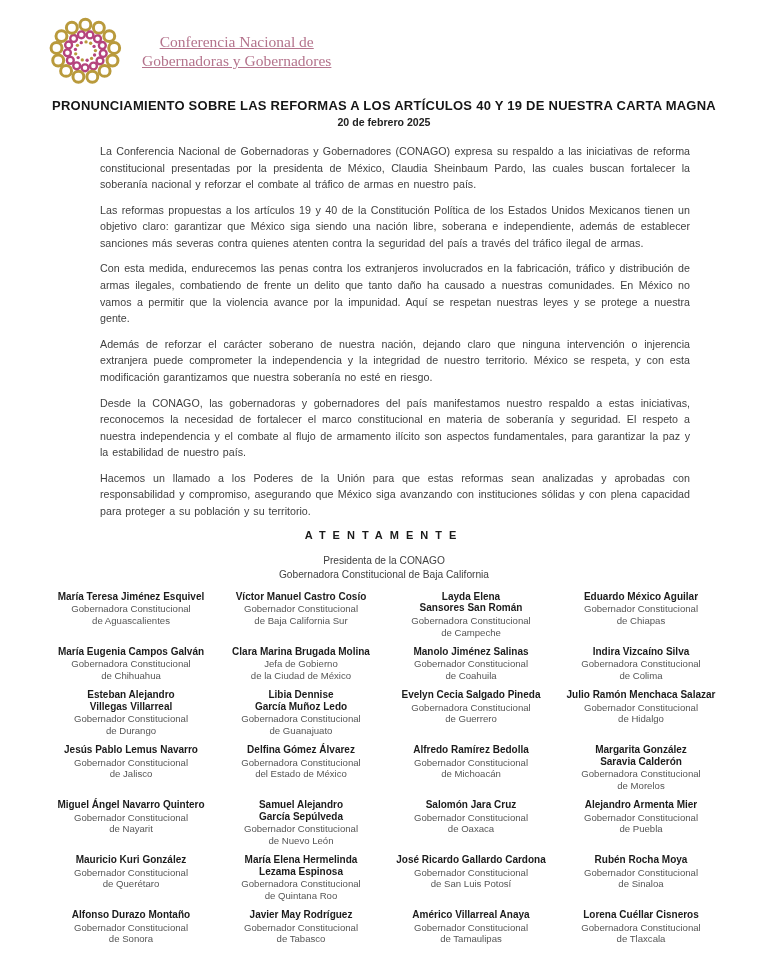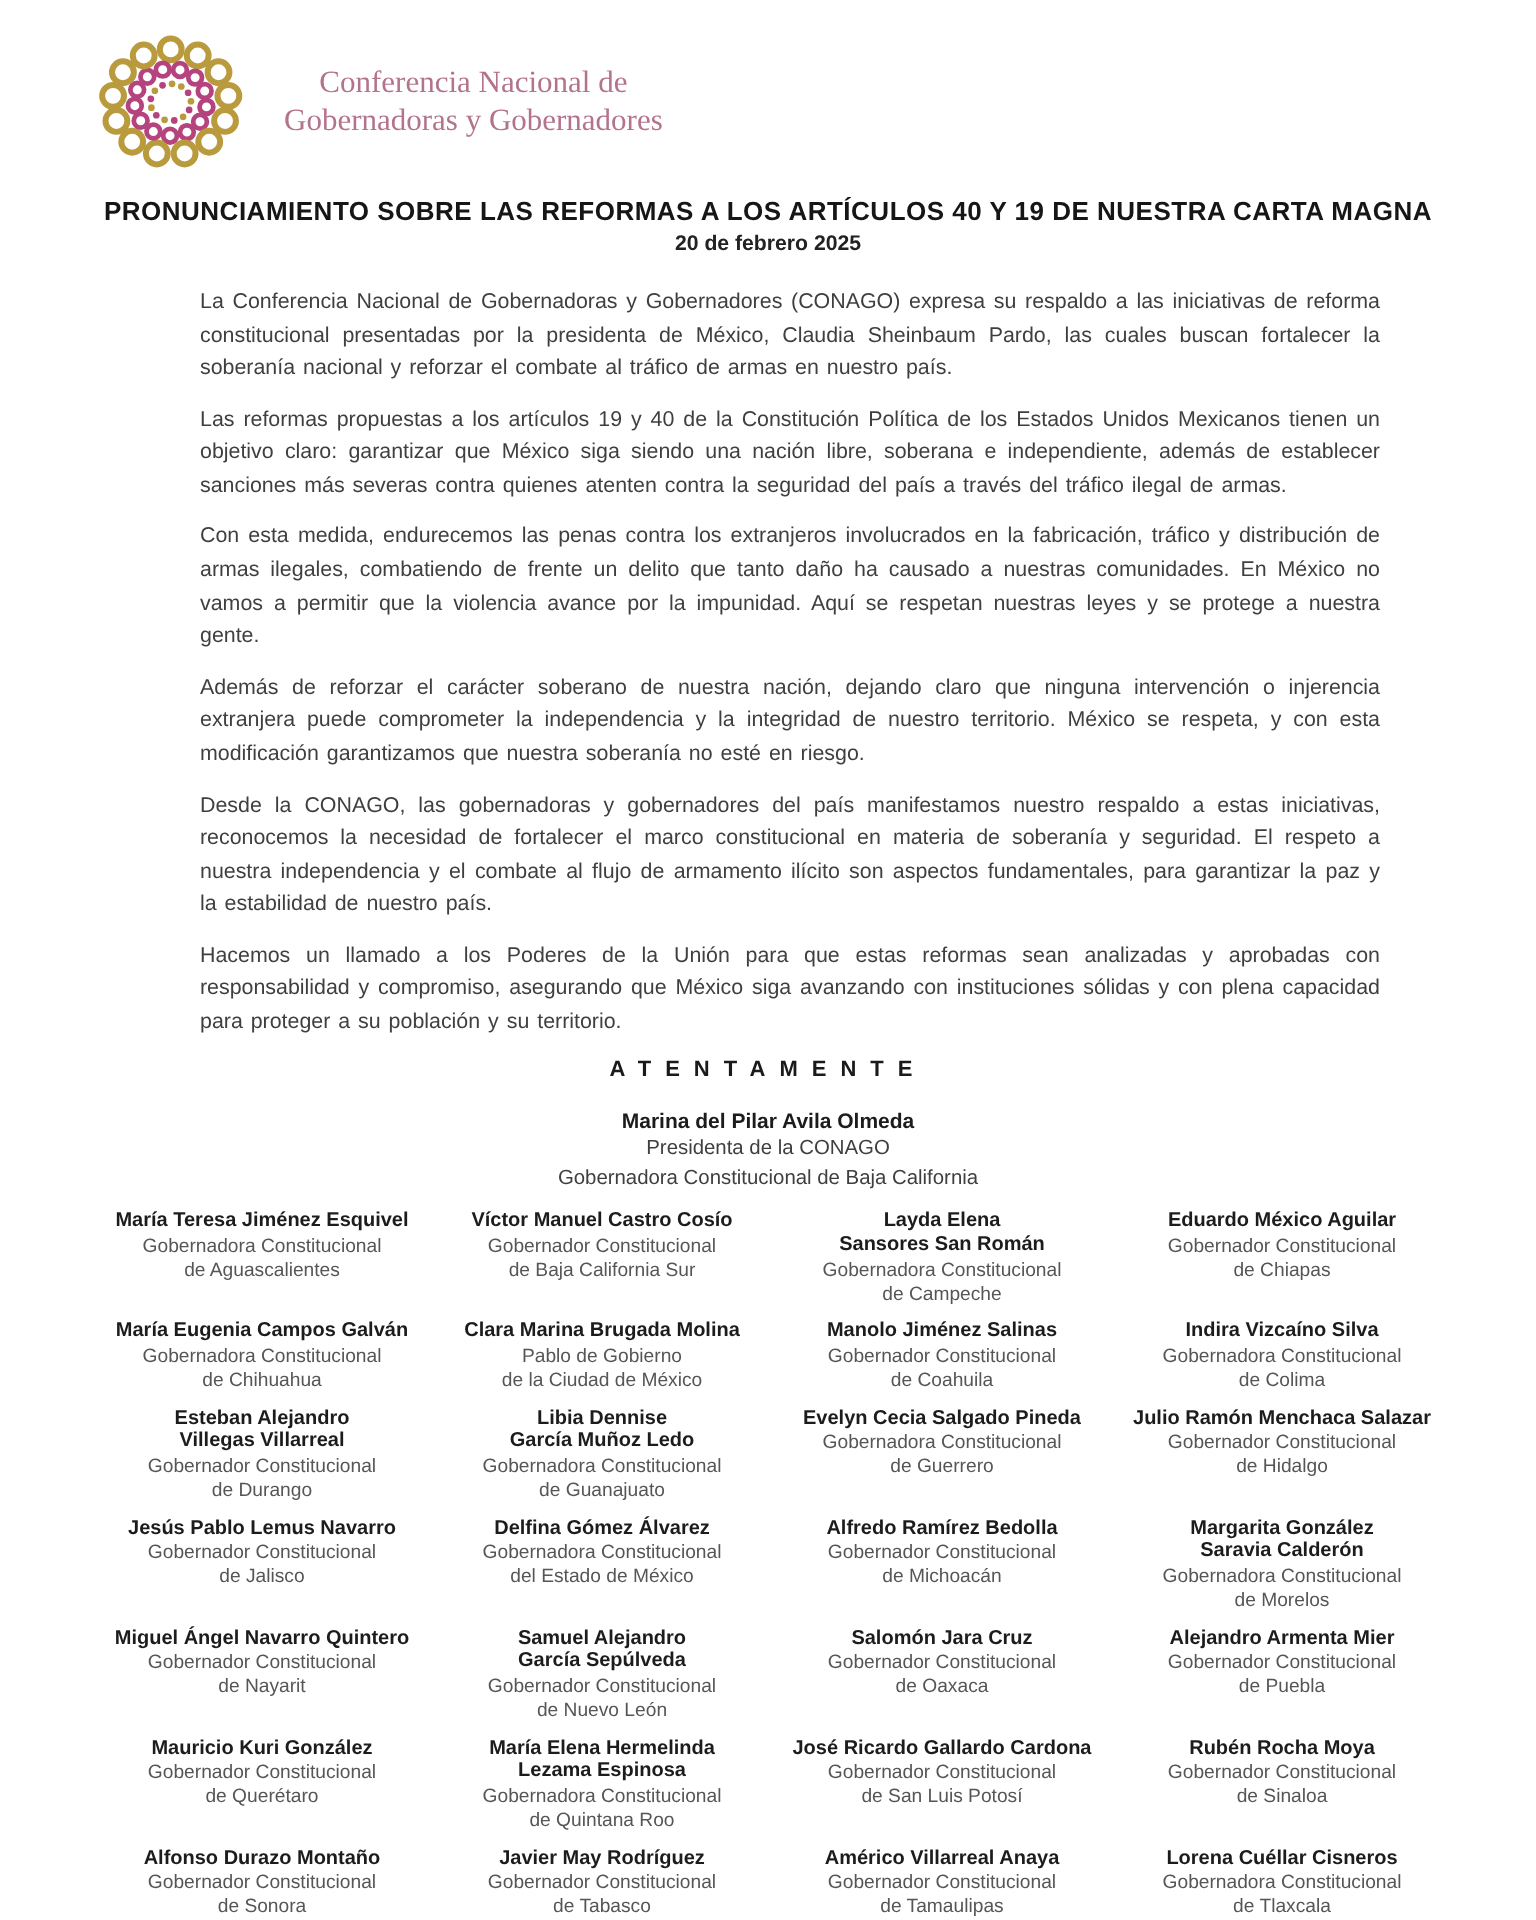--- a/index.html
+++ b/index.html
@@ -19,20 +19,21 @@
     gap: 10px;
     padding: 12px 0 0 44px;
   }
   .logo-mark svg { display: block; }
   .logo-wordmark {
     font-family: "Liberation Serif", serif;
     color: #b4738c;
     font-size: 15.5px;
     line-height: 1.22;
     text-align: center;
+    text-decoration: underline;
   }
   
   .doc-title {
     margin-top: 6px;
     text-align: center;
     font-weight: bold;
     font-size: 13px;
     letter-spacing: 0.25px;
     color: #161616;
     padding: 0 40px;
@@ -158,21 +159,20 @@
     <p>Las reformas propuestas a los artículos 19 y 40 de la Constitución Política de los Estados Unidos Mexicanos tienen un objetivo claro: garantizar que México siga siendo una nación libre, soberana e independiente, además de establecer sanciones más severas contra quienes atenten contra la seguridad del país a través del tráfico ilegal de armas.</p>
     <p>Con esta medida, endurecemos las penas contra los extranjeros involucrados en la fabricación, tráfico y distribución de armas ilegales, combatiendo de frente un delito que tanto daño ha causado a nuestras comunidades. En México no vamos a permitir que la violencia avance por la impunidad. Aquí se respetan nuestras leyes y se protege a nuestra gente.</p>
     <p>Además de reforzar el carácter soberano de nuestra nación, dejando claro que ninguna intervención o injerencia extranjera puede comprometer la independencia y la integridad de nuestro territorio. México se respeta, y con esta modificación garantizamos que nuestra soberanía no esté en riesgo.</p>
     <p>Desde la CONAGO, las gobernadoras y gobernadores del país manifestamos nuestro respaldo a estas iniciativas, reconocemos la necesidad de fortalecer el marco constitucional en materia de soberanía y seguridad. El respeto a nuestra independencia y el combate al flujo de armamento ilícito son aspectos fundamentales, para garantizar la paz y la estabilidad de nuestro país.</p>
     <p>Hacemos un llamado a los Poderes de la Unión para que estas reformas sean analizadas y aprobadas con responsabilidad y compromiso, asegurando que México siga avanzando con instituciones sólidas y con plena capacidad para proteger a su población y su territorio.</p>
   </div>
 
   <div class="closing">ATENTAMENTE</div>
 
   <div class="president">
-    <div class="p-name">Marina del Pilar Avila Olmeda</div>
     <div>Presidenta de la CONAGO</div>
     <div>Gobernadora Constitucional de Baja California</div>
   </div>
 
   <div class="sig-grid" id="sig-grid">
   <div class="cell">
     <div class="sig-name">María Teresa Jiménez Esquivel</div>
     <div class="sig-title">Gobernadora Constitucional
 de Aguascalientes</div>
   </div>
@@ -197,21 +197,21 @@
   </div>
 
   <div class="cell">
     <div class="sig-name">María Eugenia Campos Galván</div>
     <div class="sig-title">Gobernadora Constitucional
 de Chihuahua</div>
   </div>
 
   <div class="cell">
     <div class="sig-name">Clara Marina Brugada Molina</div>
-    <div class="sig-title">Pablo de Gobierno
+    <div class="sig-title">Jefa de Gobierno
 de la Ciudad de México</div>
   </div>
 
   <div class="cell">
     <div class="sig-name">Manolo Jiménez Salinas</div>
     <div class="sig-title">Gobernador Constitucional
 de Coahuila</div>
   </div>
 
   <div class="cell">

